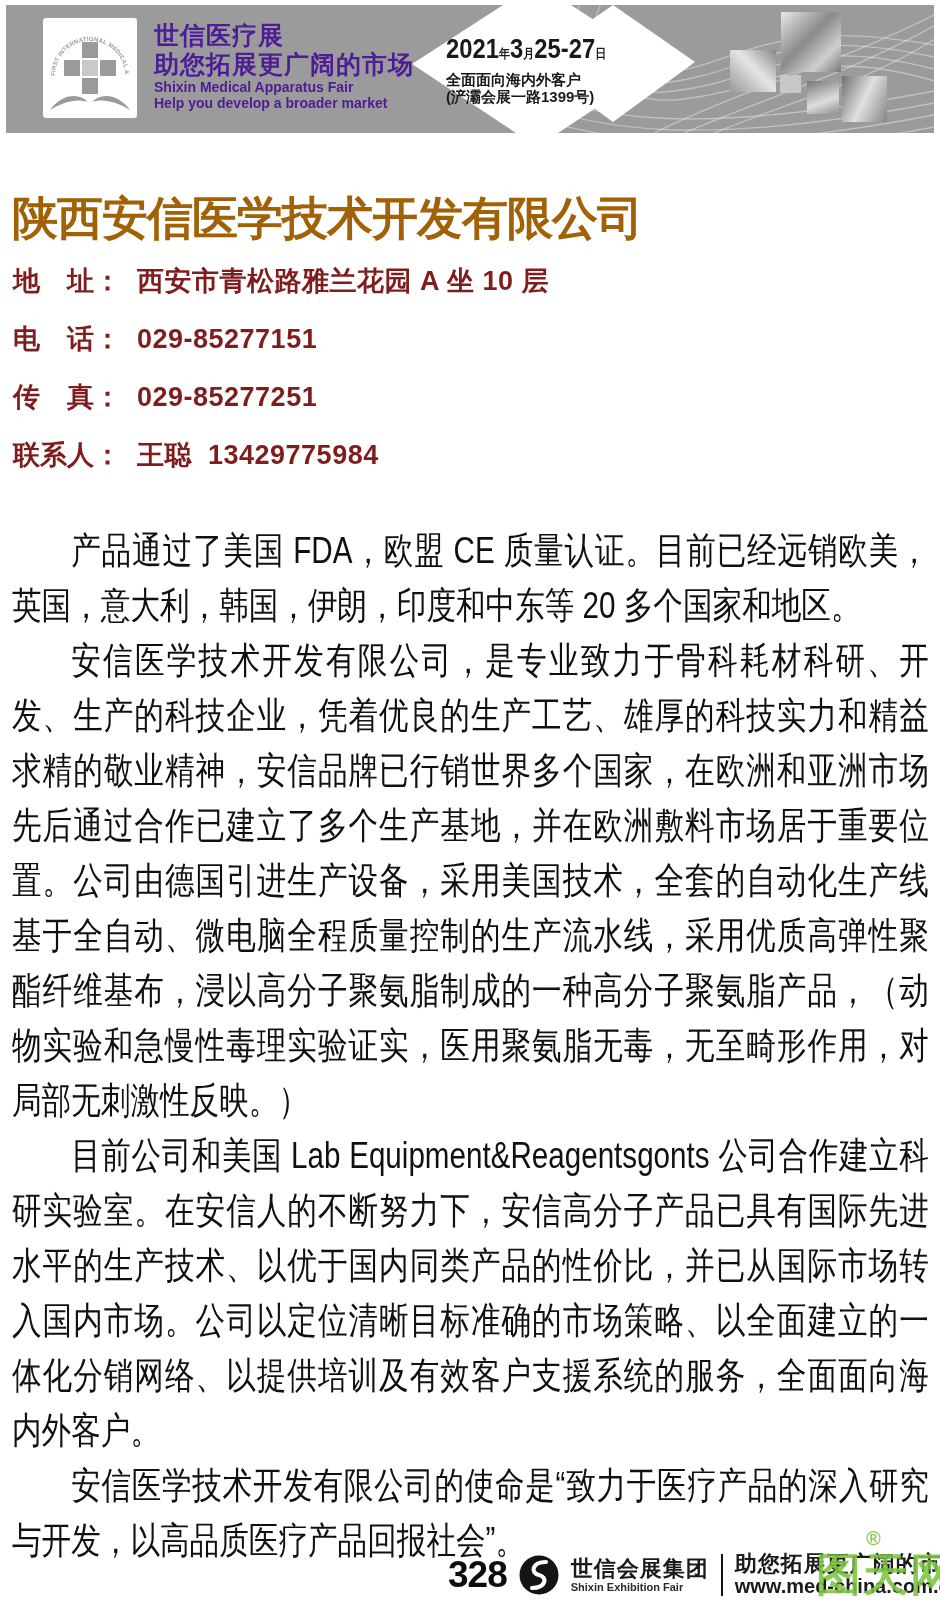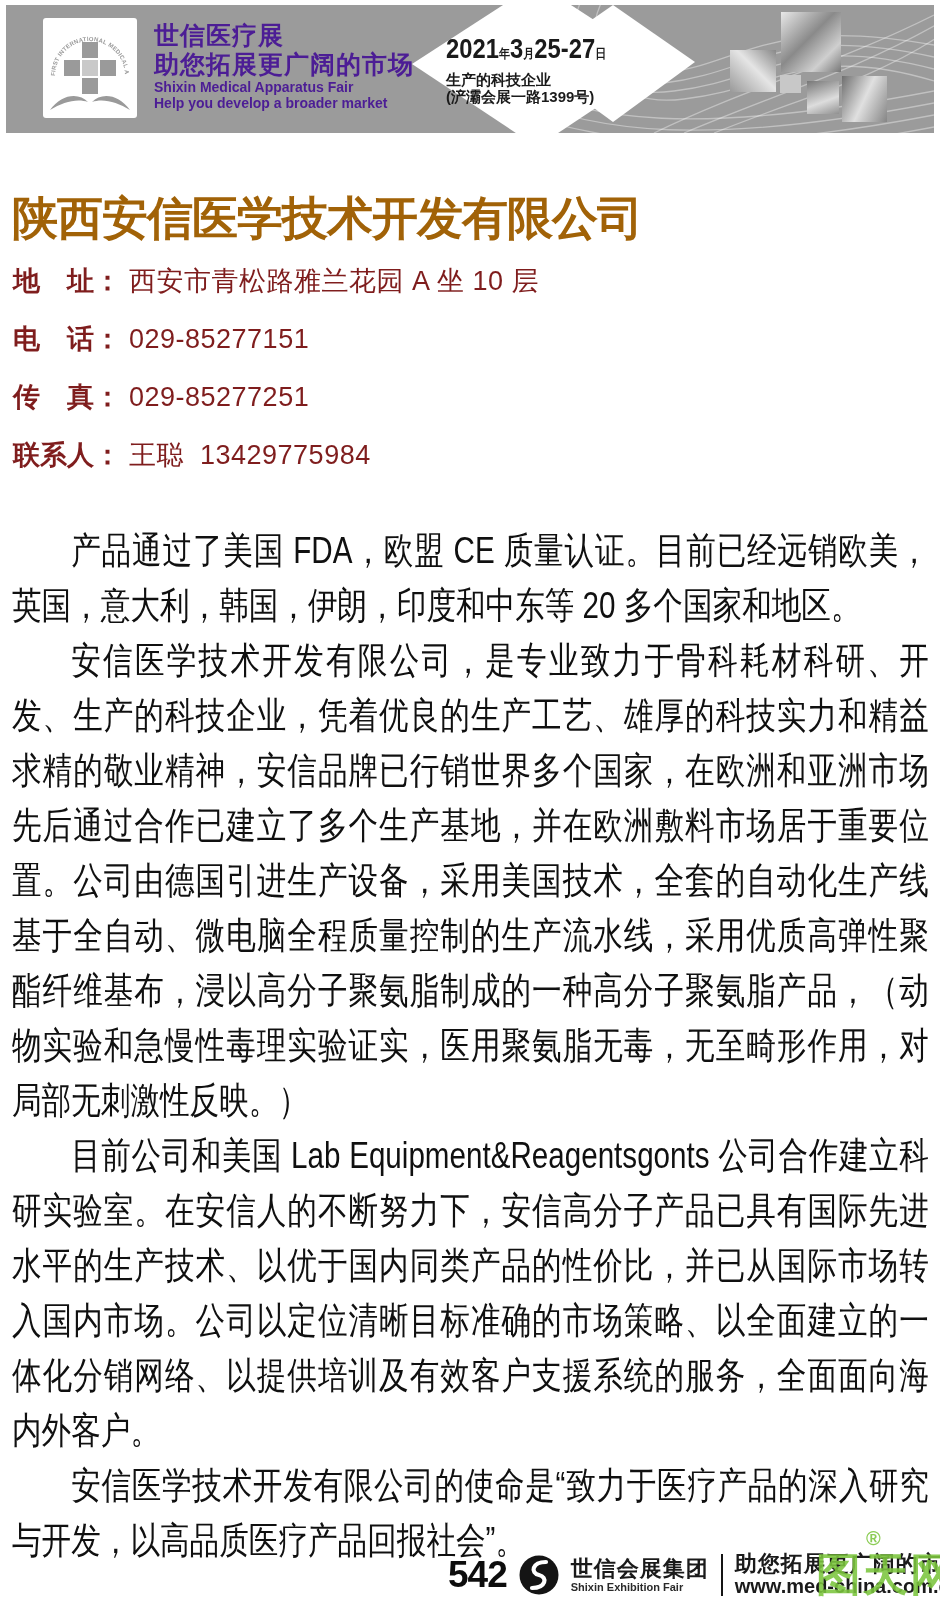--- a/index.html
+++ b/index.html
@@ -32,21 +32,21 @@
   .thumb.t3 { left:774px; top:70px; width:21px; height:18px; background:#c8c8c8; }
   .thumb.t4 { left:801px; top:76px; width:32px; height:33px; background:linear-gradient(160deg,#777,#ddd 60%,#909090); }
   .thumb.t5 { left:836px; top:71px; width:45px; height:46px; background:linear-gradient(115deg,#6f6f6f,#e0e0e0 50%,#858585); }
 
   
   .company-name { position:absolute; left:12px; top:188px; font-size:46px; font-weight:700;
                   letter-spacing:-1px; white-space:nowrap; color:#a16207; }
   .contacts { position:absolute; left:13px; top:252px; }
   .contact-row { height:58px; font-size:27px; display:flex; align-items:center; color:#7f1d1d; }
   .c-label { font-weight:700; white-space:pre; }
-  .c-value { font-weight:400; margin-left:8px; letter-spacing:.5px; white-space:pre; }
+  .c-value { font-weight:700; margin-left:16px; letter-spacing:.5px; white-space:pre; }
 
   
   .body-text { position:absolute; left:12px; top:523px; width:1146px;
                transform:scaleX(.8); transform-origin:left top;
                font-size:37px; line-height:55px; text-align:justify; color:#101010; }
   .body-text p { text-indent:2em; margin:0; }
 
   
   .footer { position:absolute; left:448px; top:1552px; display:flex; align-items:center; gap:12px; z-index:2; }
   .page-num { font-size:37px; font-weight:700; letter-spacing:-1px; color:#0d0d0d; }
@@ -112,21 +112,21 @@
       <div class="bt-zh">世信医疗展</div>
       <div class="bt-zh">助您拓展更广阔的市场</div>
       <div class="bt-en first">Shixin Medical Apparatus Fair</div>
       <div class="bt-en">Help you develop a broader market</div>
     </div>
 
     <div class="event-text">
       <div class="event-date">
         <span>2021</span><span class="suf">年</span><span>3</span><span class="suf">月</span><span>25-27</span><span class="suf">日</span>
       </div>
-      <div class="event-venue">生产的科技企业</div>
+      <div class="event-venue">全面面向海内外客户</div>
       <div class="event-addr">(浐灞会展一路1399号)</div>
     </div>
 
     <div class="thumb t1"></div>
     <div class="thumb t2"></div>
     <div class="thumb t3"></div>
     <div class="thumb t4"></div>
     <div class="thumb t5"></div>
   </div>
 
@@ -152,21 +152,21 @@
   </div>
 
   <div class="body-text">
     <p>产品通过了美国 FDA，欧盟 CE 质量认证。目前已经远销欧美，英国，意大利，韩国，伊朗，印度和中东等 20 多个国家和地区。</p>
     <p>安信医学技术开发有限公司，是专业致力于骨科耗材科研、开发、生产的科技企业，凭着优良的生产工艺、雄厚的科技实力和精益求精的敬业精神，安信品牌已行销世界多个国家，在欧洲和亚洲市场先后通过合作已建立了多个生产基地，并在欧洲敷料市场居于重要位置。公司由德国引进生产设备，采用美国技术，全套的自动化生产线基于全自动、微电脑全程质量控制的生产流水线，采用优质高弹性聚酯纤维基布，浸以高分子聚氨脂制成的一种高分子聚氨脂产品，（动物实验和急慢性毒理实验证实，医用聚氨脂无毒，无至畸形作用，对局部无刺激性反映。）</p>
     <p>目前公司和美国 Lab Equipment&amp;Reagentsgonts 公司合作建立科研实验室。在安信人的不断努力下，安信高分子产品已具有国际先进水平的生产技术、以优于国内同类产品的性价比，并已从国际市场转入国内市场。公司以定位清晰目标准确的市场策略、以全面建立的一体化分销网络、以提供培训及有效客户支援系统的服务，全面面向海内外客户。</p>
     <p>安信医学技术开发有限公司的使命是“致力于医疗产品的深入研究与开发，以高品质医疗产品回报社会”。</p>
   </div>
 
   <div class="footer">
-    <div class="page-num">542</div>
+    <div class="page-num">328</div>
     <svg class="flogo" viewBox="0 0 40 40">
       <circle cx="20" cy="20" r="19.5" fill="#141414"></circle>
       <path d="M27,7 C13,7 11,18 20,20 C29,22 27,33 13,33" stroke="#ffffff" stroke-width="4.2" fill="none" stroke-linecap="round"></path>
     </svg>
     <div class="fgroup">
       <div class="fg-zh">世信会展集团</div>
       <div class="fg-en">Shixin Exhibition Fair</div>
     </div>
     <div class="fdivider"></div>
     <div class="fslogan">

